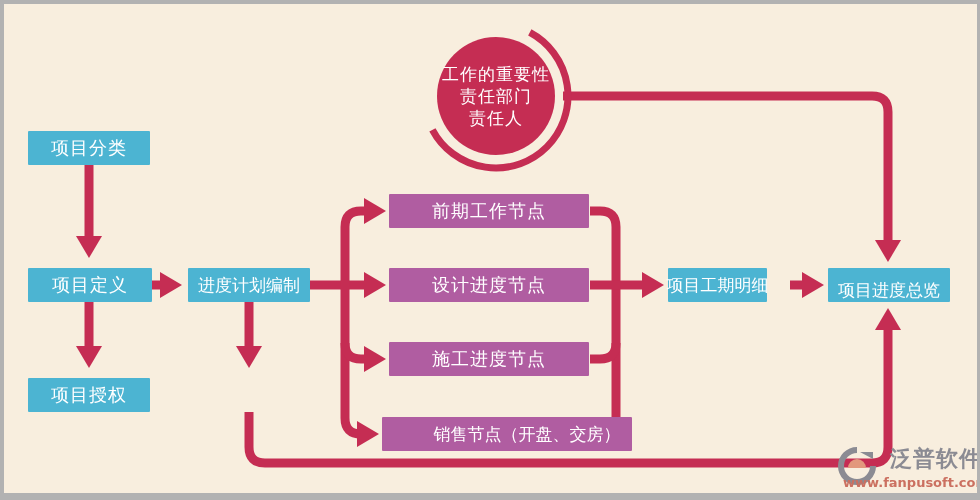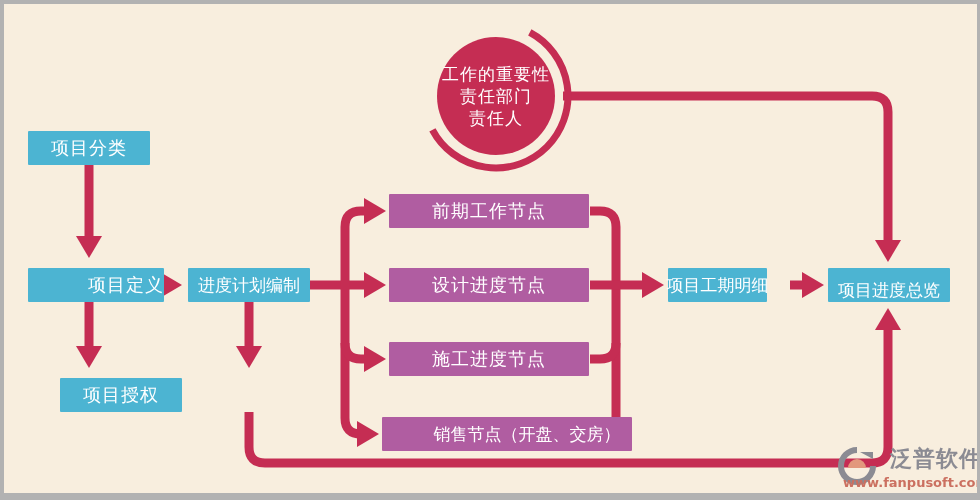--- a/index.html
+++ b/index.html
@@ -100,24 +100,24 @@
   <div class="circle-note"></div>
   <div class="circle-text">
     <span>工作的重要性</span>
     <span>责任部门</span>
     <span>责任人</span>
   </div>
 
   <div class="node teal" style="left:28px;top:131px;width:122px;height:34px;">
     <span>项目分类</span>
   </div>
-  <div class="node teal" style="left:28px;top:268px;width:136px;height:34px;justify-content:flex-end;">
+  <div class="node teal" style="left:28px;top:268px;width:124px;height:34px;">
     <span>项目定义</span>
   </div>
-  <div class="node teal" style="left:28px;top:378px;width:122px;height:34px;margin-left:32px;">
+  <div class="node teal" style="left:28px;top:378px;width:122px;height:34px;">
     <span>项目授权</span>
   </div>
   <div class="node teal" style="left:188px;top:268px;width:122px;height:34px;font-size:17px;letter-spacing:0;">
     <span>进度计划编制</span>
   </div>
   <div class="node teal" style="left:668px;top:268px;width:99px;height:34px;font-size:17px;letter-spacing:0;">
     <span>项目工期明细</span>
   </div>
   <div class="node teal" style="left:828px;top:268px;width:122px;height:34px;font-size:17px;letter-spacing:0;align-items:flex-end;">
     <span>项目进度总览</span>

